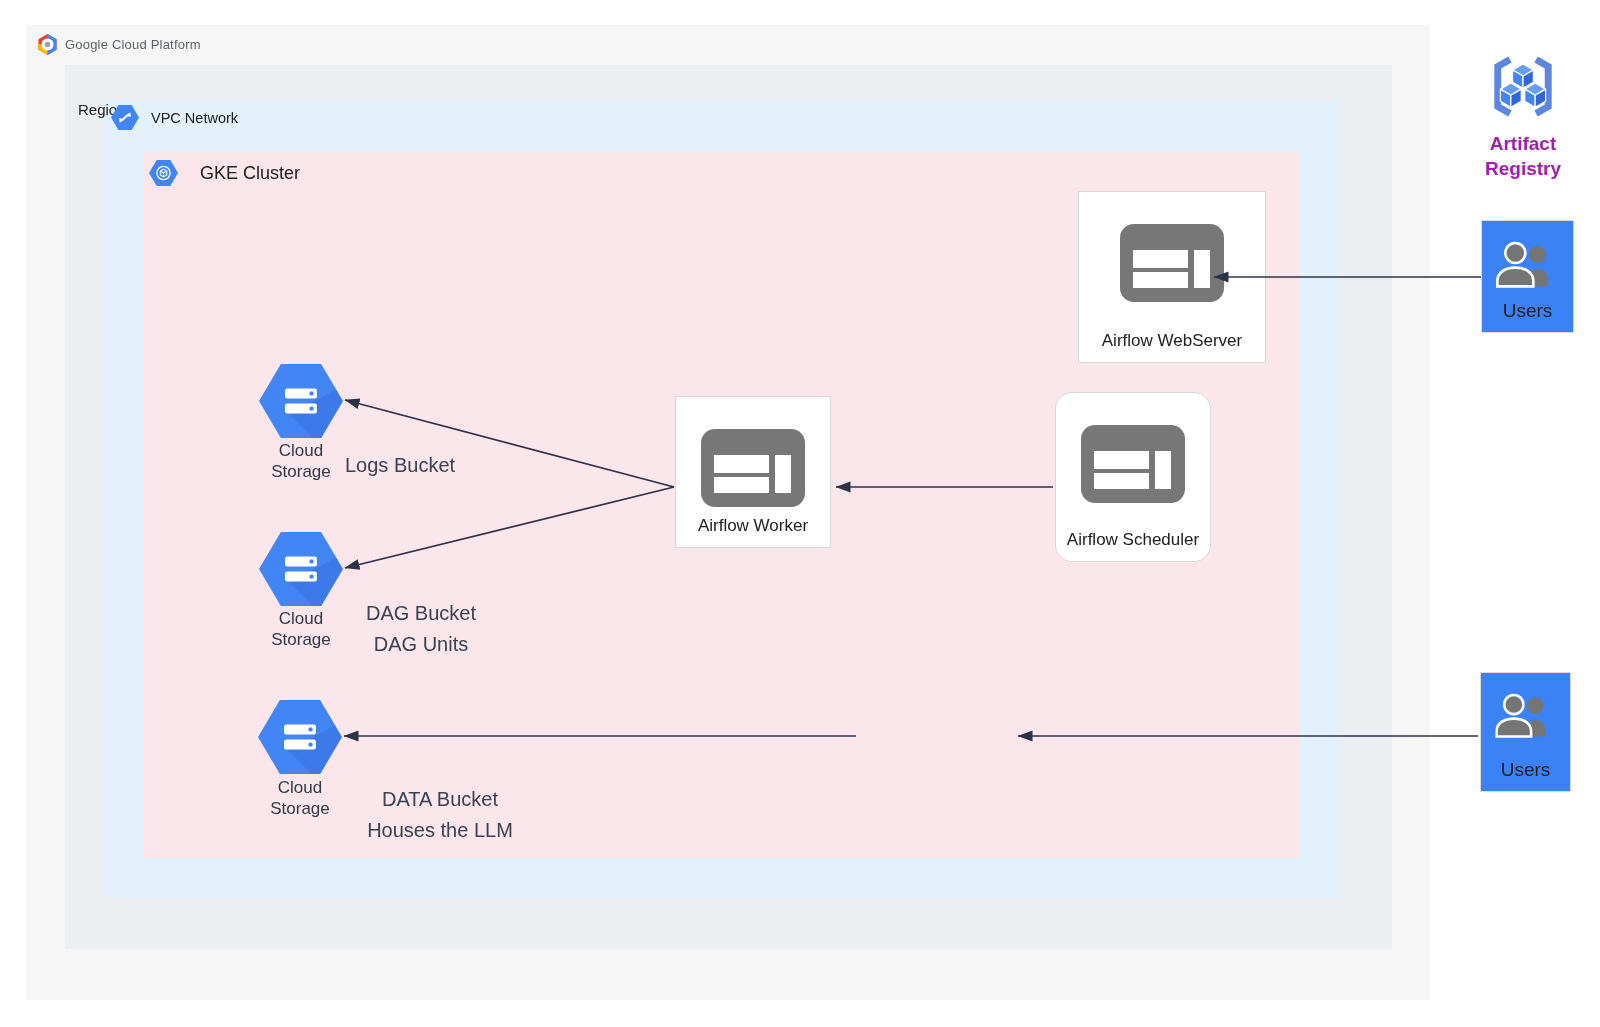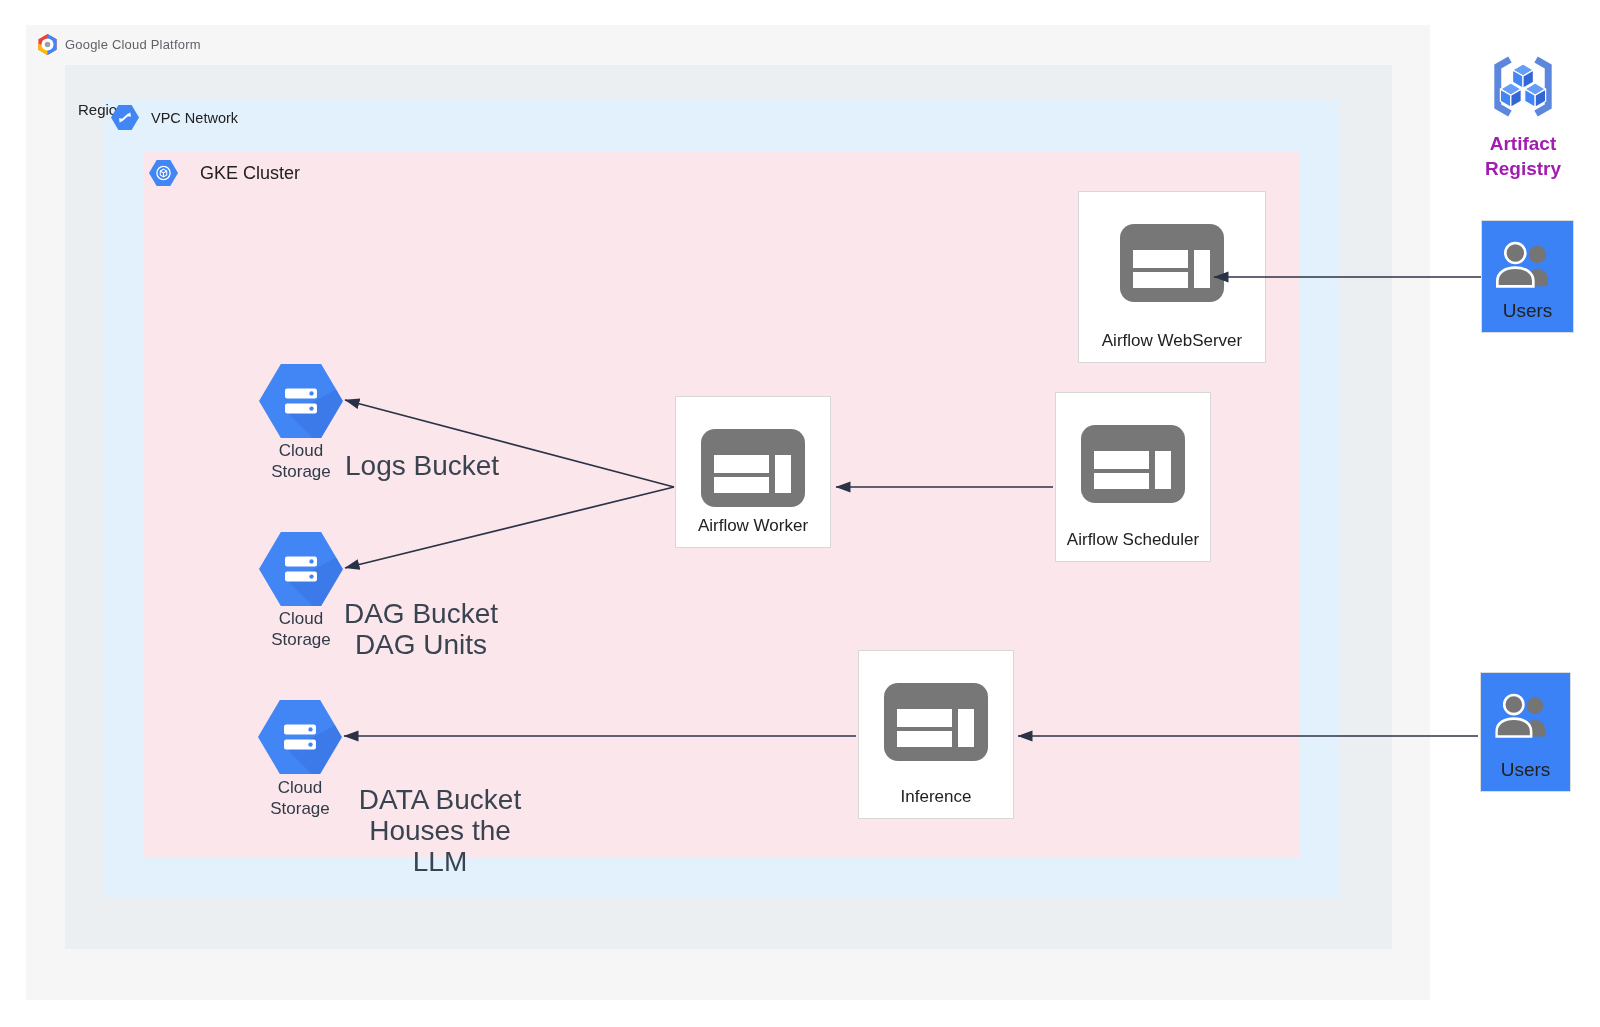--- a/index.html
+++ b/index.html
@@ -23,34 +23,34 @@
   .vpc-row .zone-label{font-size:14.5px;}
   .gke-row{left:149px;top:160px;display:flex;align-items:center;gap:22px;}
   .gke-row .zone-label{font-size:18px;}
 
   
   .node{background:#ffffff;border:1px solid #d8d8d8;box-sizing:border-box;}
   .node .node-icon{position:absolute;left:50%;top:32px;transform:translateX(-50%);}
   .node .node-label{position:absolute;left:0;right:0;bottom:11px;text-align:center;
     font-size:17px;color:#212121;white-space:nowrap;}
   .node-webserver{left:1048px;top:191px;width:188px;height:172px;margin-left:30px;}
-  .node-scheduler{left:1055px;top:392px;width:156px;height:170px;}
+  .node-scheduler{left:1055px;top:392px;width:156px;height:170px;border-radius:17px;}
   .node-worker{left:675px;top:396px;width:156px;height:152px;}
   .node-inference{left:858px;top:650px;width:156px;height:169px;}
 
   
   .bucket-icon{width:84px;height:74px;}
   .bucket-logs-icon{left:259px;top:364px;}
   .bucket-dag-icon{left:259px;top:532px;}
   .bucket-data-icon{left:258px;top:700px;}
   .service-label{width:96px;text-align:center;font-size:17px;line-height:21px;color:#313b47;}
   .service-logs{left:253px;top:440px;}
   .service-dag{left:253px;top:608px;}
   .service-data{left:252px;top:777px;}
-  .bucket-title{font-size:28px;color:#3a4350;line-height:31px;}
+  .bucket-title{font-size:20px;color:#3a4350;line-height:31px;}
   .title-logs{left:345px;top:450px;}
   .title-dag{left:341px;top:598px;width:160px;text-align:center;}
   .title-data{left:349px;top:764px;width:182px;text-align:center;margin-top:20px;}
 
   
   .artifact-icon{left:1483px;top:54px;}
   .artifact-label{left:1462px;top:131px;width:122px;text-align:center;
     font-size:19px;line-height:25px;font-weight:bold;color:#a21caf;}
   .users-box{background:#3b82f6;border:1px solid #dcdcdc;box-sizing:border-box;}
   .users-top{left:1481px;top:220px;width:93px;height:113px;}
@@ -167,26 +167,20 @@
     <div class="node-label">Airflow Scheduler</div>
   </div>
 
   <div class="abs node node-worker">
     <svg class="node-icon" width="104" height="78">
         <use href="#sym-window"></use>
       </svg>
     <div class="node-label">Airflow Worker</div>
   </div>
 
-  <div class="abs node node-inference">
-    <svg class="node-icon" width="104" height="78">
-        <use href="#sym-window"></use>
-      </svg>
-    <div class="node-label">Inference</div>
-  </div>
 
   <svg class="abs bucket-icon bucket-logs-icon" viewBox="0 0 100 88">
       <use href="#sym-storage"></use>
     </svg>
   <div class="abs service-label service-logs">Cloud Storage</div>
   <div class="abs bucket-title title-logs">
     <div>Logs Bucket</div>
     <div></div>
   </div>
 

